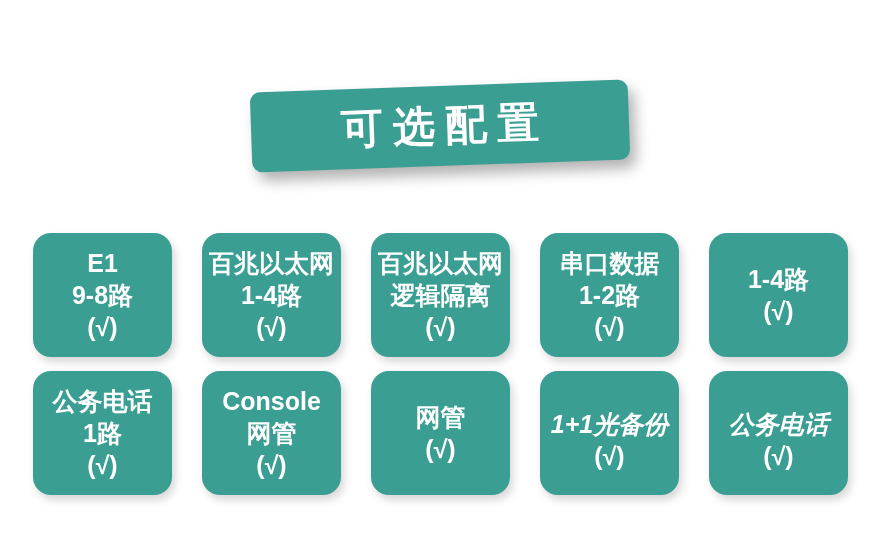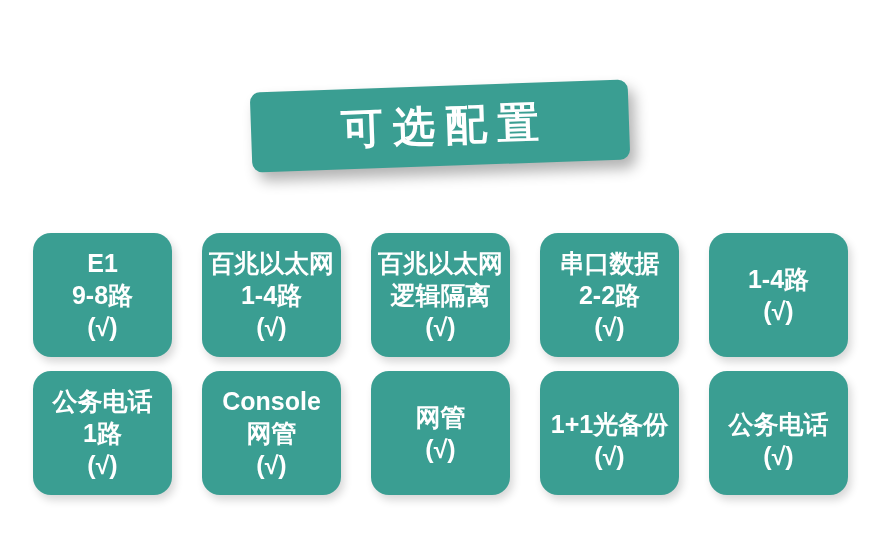--- a/index.html
+++ b/index.html
@@ -64,20 +64,21 @@
     line-height: 32px;
     text-align: center;
     display: flex;
     flex-direction: column;
     align-items: center;
     justify-content: center;
     white-space: nowrap;
   }
   .card .line.shift-down {
     margin-top: 13px;
+    font-style: italic;
   }
 </style>
 </head>
 <body style="background: rgb(255, 255, 255);">
 
 <div class="stage">
   <div class="banner">
     <span class="banner-text">可选配置</span>
   </div>
   <div class="rows">
@@ -92,21 +93,21 @@
           <div class="line">1-4路</div>
           <div class="line">(√)</div>
         </div>
         <div class="card">
           <div class="line">百兆以太网</div>
           <div class="line">逻辑隔离</div>
           <div class="line">(√)</div>
         </div>
         <div class="card">
           <div class="line">串口数据</div>
-          <div class="line">2-2路</div>
+          <div class="line">1-2路</div>
           <div class="line">(√)</div>
         </div>
         <div class="card">
           <div class="line">1-4路</div>
           <div class="line">(√)</div>
         </div>
       </div>
     <div class="row">
         <div class="card">
           <div class="line">公务电话</div>

